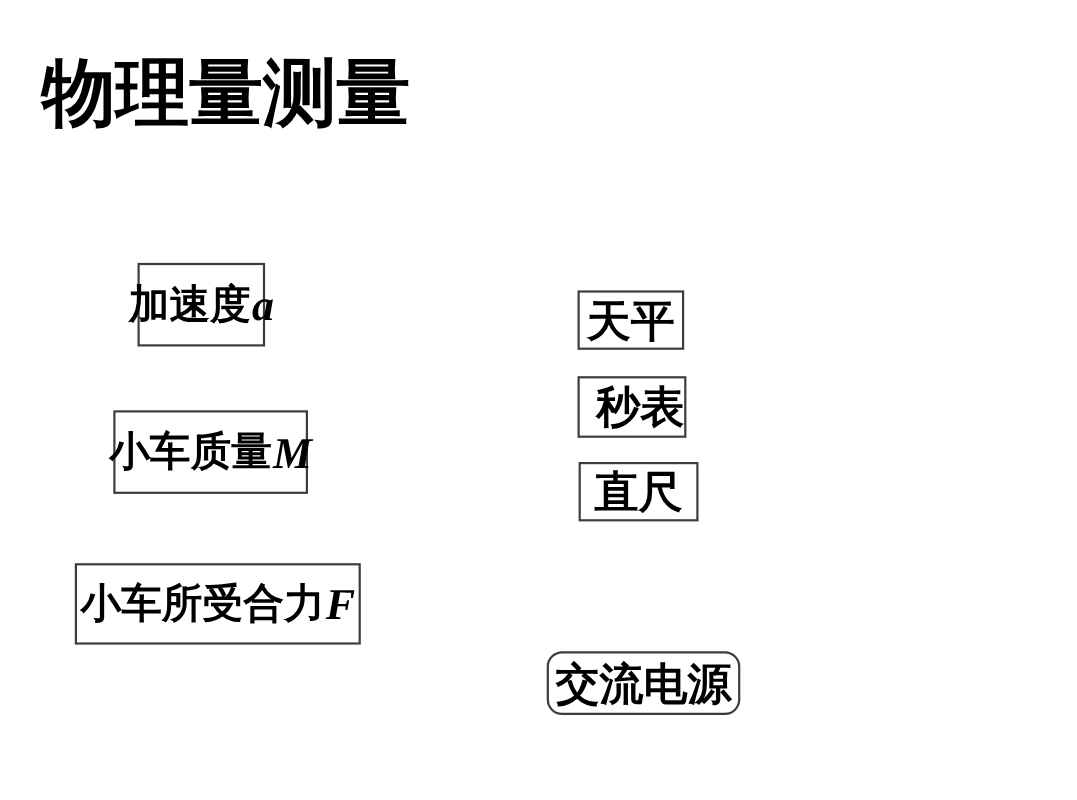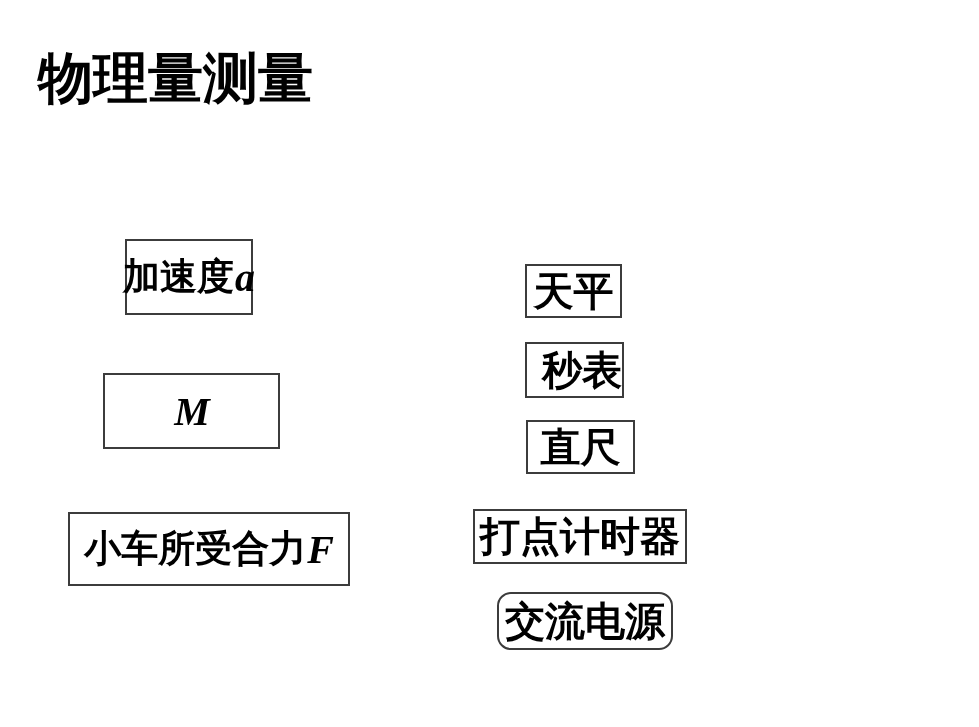--- a/index.html
+++ b/index.html
@@ -12,21 +12,21 @@
     position: relative;
     width: 979px;
     height: 727px;
     background: #ffffff;
     overflow: hidden;
   }
   .slide-title {
     position: absolute;
     left: 38px;
     top: 48px;
-    font-size: 55px;
+    font-size: 67px;
     line-height: 1.1;
     font-weight: bold;
     color: #000000;
     letter-spacing: 0px;
     white-space: nowrap;
   }
   .box {
     position: absolute;
     box-sizing: border-box;
     border: 2px solid #3c3c3c;
@@ -45,23 +45,23 @@
   .box .sym {
     font-family: "Liberation Serif", serif;
     font-style: italic;
     font-weight: bold;
     color: #000000;
     margin-left: 1px;
   }
   
   .q-box { font-size: 37px; }
   .q-box .sym { font-size: 40px; }
-  .q-accel { left: 125px; top: 239px; width: 128px; height: 76px; }
+  .q-accel { left: 125px; top: 239px; width: 116px; height: 76px; }
   .q-mass  { left: 103px; top: 373px; width: 177px; height: 76px; }
-  .q-force { left:  68px; top: 512px; width: 282px; height: 74px; }
+  .q-force { left:  68px; top: 512px; width: 260px; height: 74px; }
   
   .i-box { font-size: 40px; margin-top: 43px; }
   .i-balance   { left: 525px; top: 221px; width:  97px; height: 54px; }
   .i-stopwatch { left: 525px; top: 299px; width:  99px; height: 56px; justify-content: flex-end; }
   .i-ruler     { left: 526px; top: 377px; width:  109px; height: 54px; justify-content: center; }
   .i-timer     { left: 473px; top: 466px; width: 214px; height: 55px; }
   .i-power     { left: 497px; top: 549px; width: 176px; height: 58px; border-radius: 14px; }
 </style>
 </head>
 <body>
@@ -69,41 +69,39 @@
 <div class="slide">
 
   <div class="slide-title">物理量测量</div>
 
   <div class="box q-box q-accel">
     <span class="cn">加速度</span>
       <span class="sym">a</span>
   </div>
 
   <div class="box q-box q-mass">
+    <span class="cn">小车质量</span>
       <span class="sym">M</span>
   </div>
 
   <div class="box q-box q-force">
     <span class="cn">小车所受合力</span>
       <span class="sym">F</span>
   </div>
 
   <div class="box i-box i-balance">
     <span class="cn">天平</span>
   </div>
 
   <div class="box i-box i-stopwatch">
     <span class="cn">秒表</span>
   </div>
 
   <div class="box i-box i-ruler">
     <span class="cn">直尺</span>
   </div>
 
-  <div class="box i-box i-timer">
-    <span class="cn">打点计时器</span>
-  </div>
 
   <div class="box i-box i-power">
     <span class="cn">交流电源</span>
   </div>
 
 </div>
 
 </body></html>

